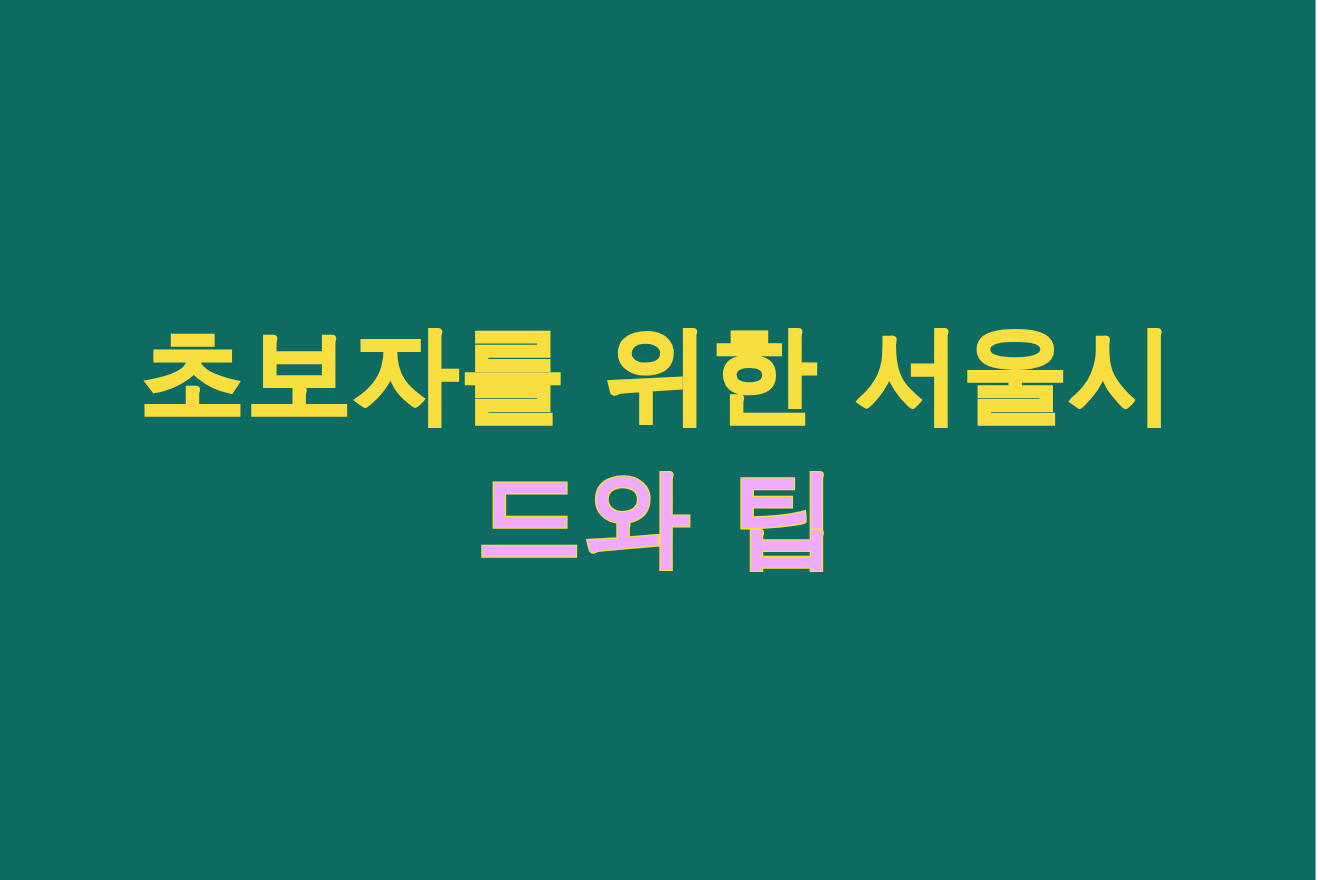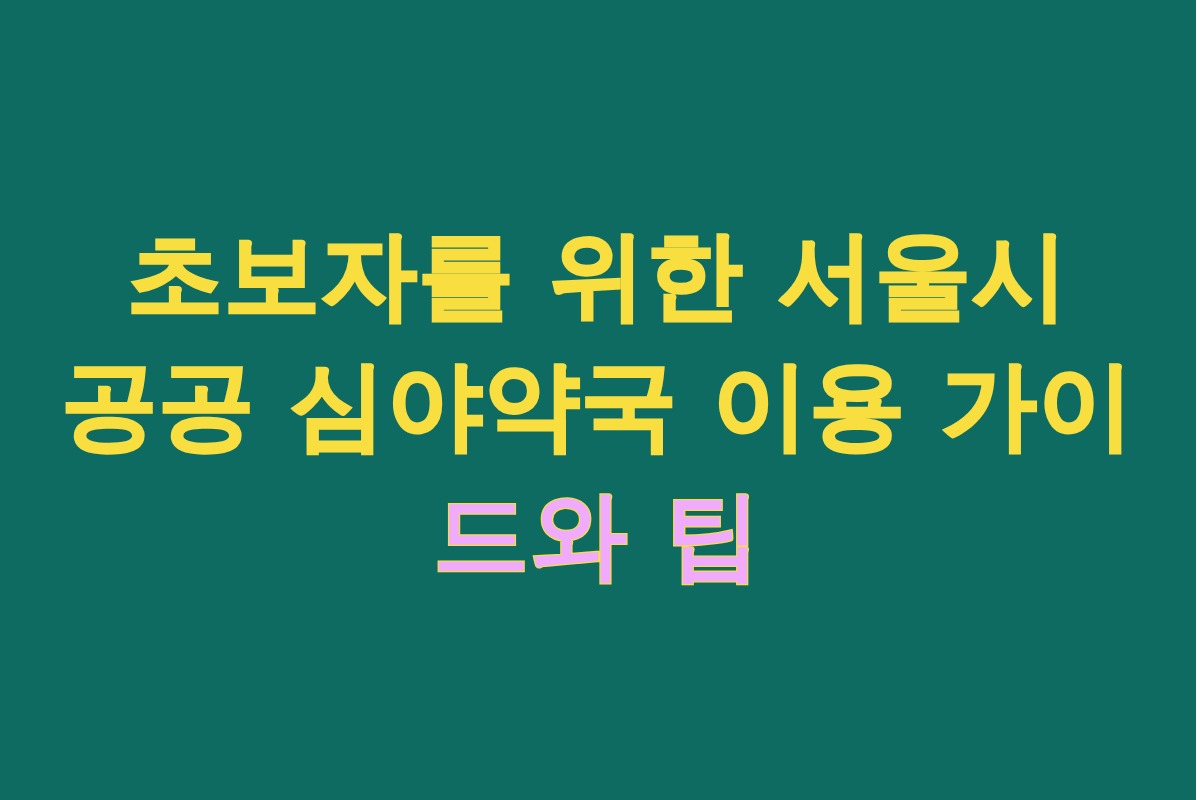--- a/index.html
+++ b/index.html
@@ -50,16 +50,15 @@
   #title-line-3 {
     letter-spacing: 2px;
   }
 </style>
 </head>
 <body>
 
 <div id="banner" style="background: rgb(14, 107, 98);">
   <div id="title-block">
     <span class="title-line" id="title-line-1" style="color: rgb(248, 222, 63); -webkit-text-stroke: 2.5px rgb(248, 222, 63);">초보자를 위한 서울시</span>
-    <span class="title-line" id="title-line-2" style="color: rgb(248, 222, 63); -webkit-text-stroke: 2.5px rgb(248, 222, 63);">공공 심야약국 이용 가이</span>
     <span class="title-line" id="title-line-3" style="color: #f0abfc; -webkit-text-stroke: 2.5px rgb(248, 222, 63);">드와 팁</span>
   </div>
 </div>
 
 </body></html>

